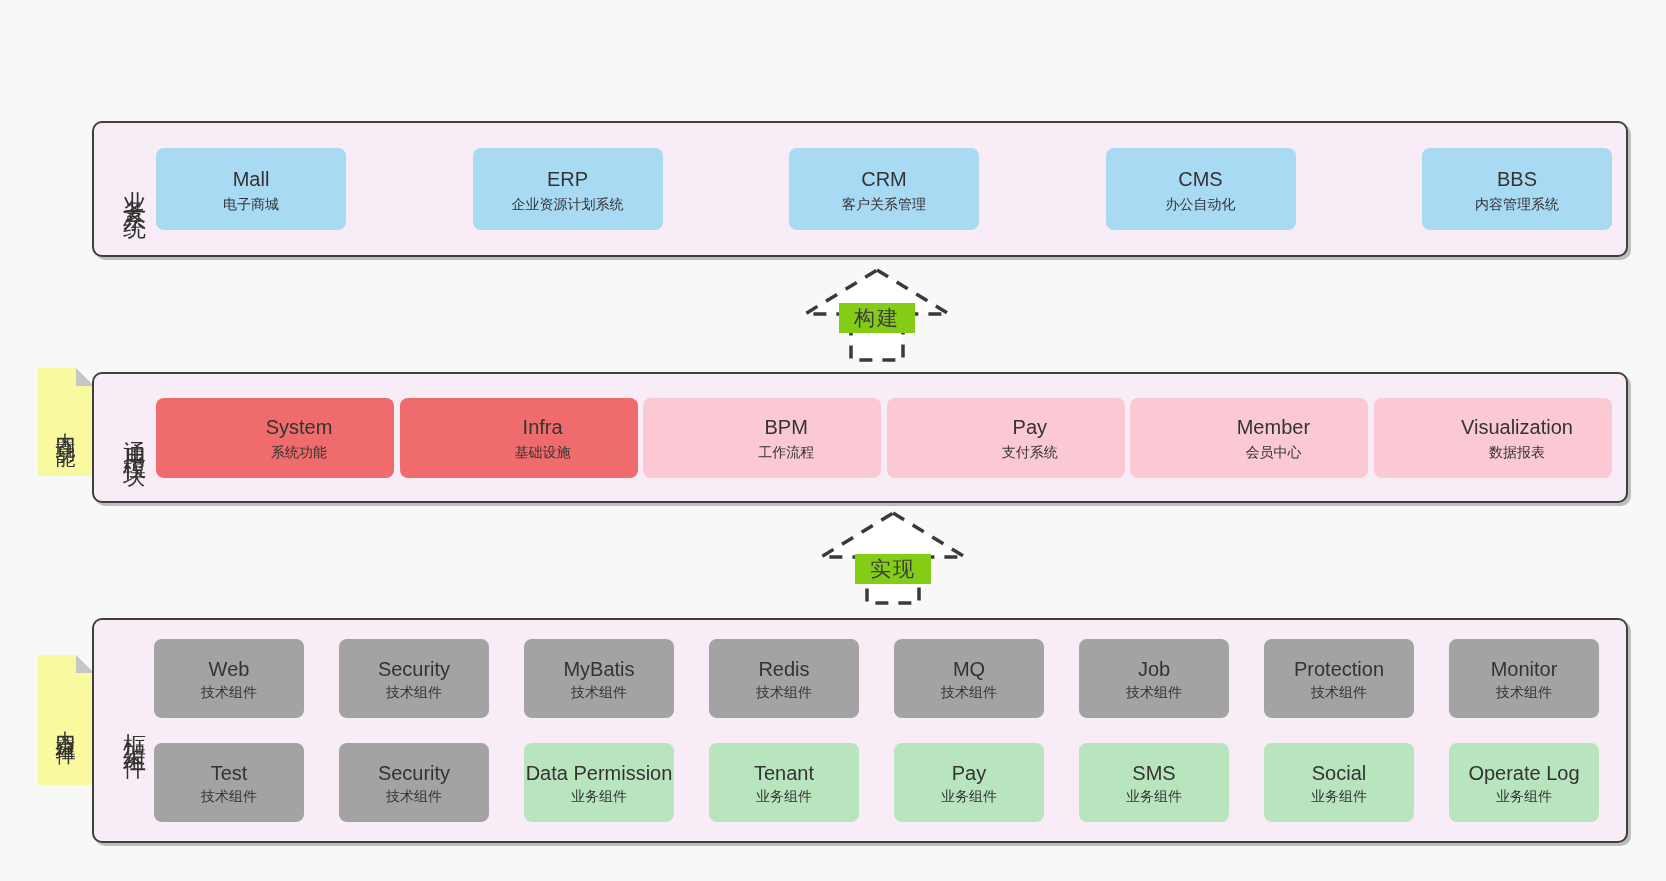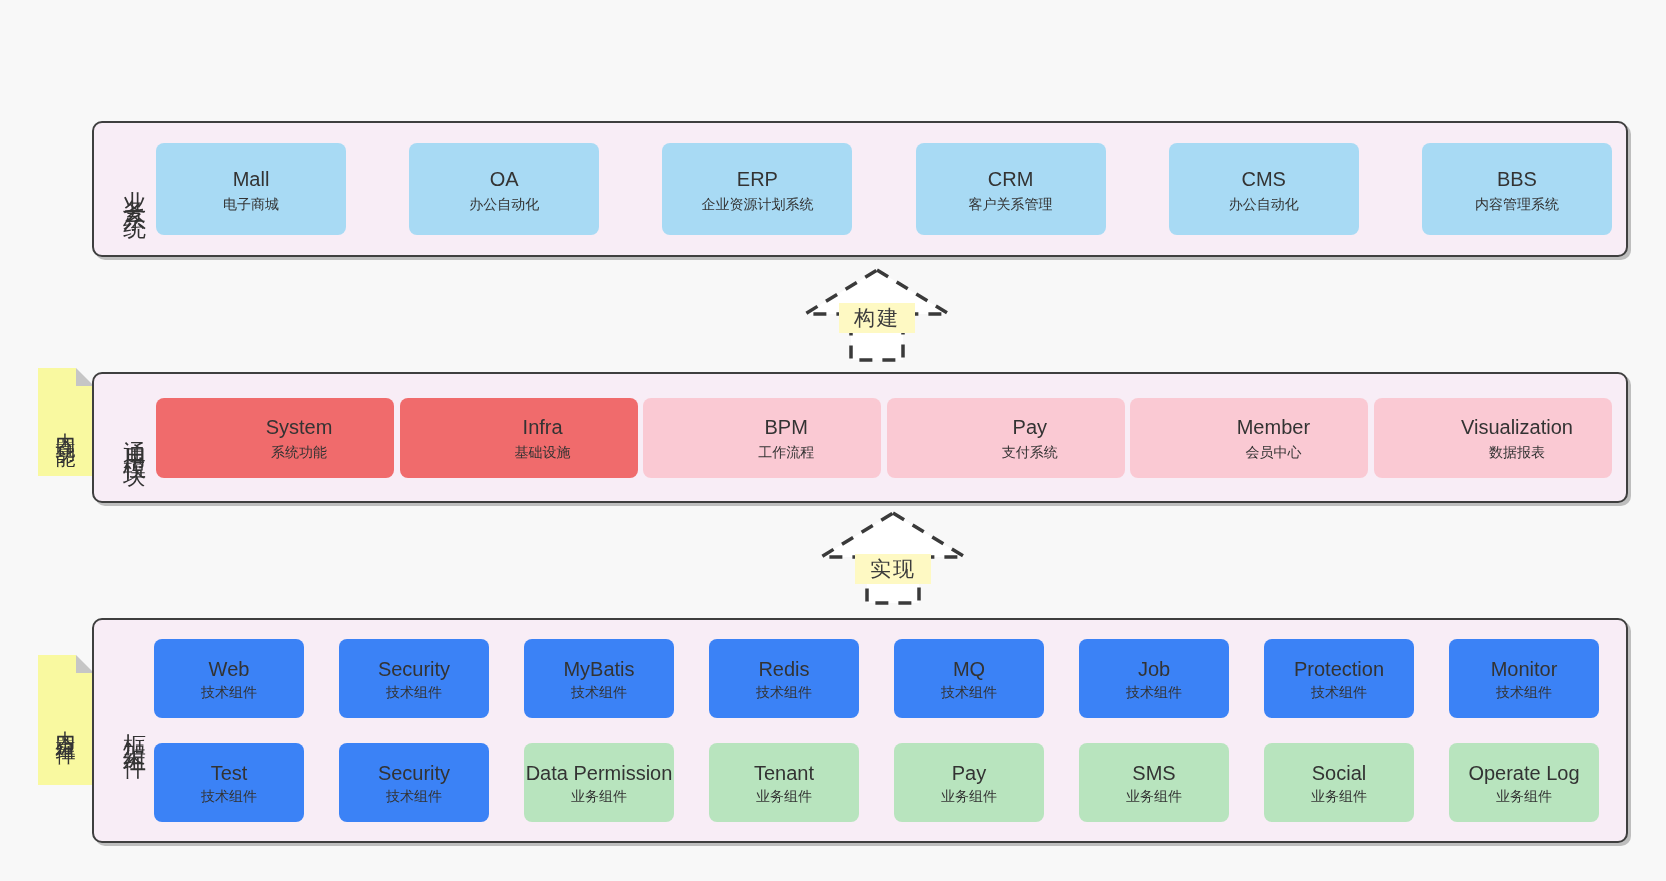--- a/index.html
+++ b/index.html
@@ -37,28 +37,28 @@
   .row{flex:1;display:flex;justify-content:space-between;margin:0 14px 0 10px;}
   .panel-bottom .rows{flex:1;display:flex;flex-direction:column;gap:25px;margin:0 27px 0 8px;}
   .panel-bottom .row{margin:0;}
 
   
   .box{
     border-radius:8px;
     display:flex;flex-direction:column;align-items:center;justify-content:center;
     text-align:center;line-height:1.5;
   }
-  .box-6{width:190px;height:92px;font-size:20px;}
+  .box-6{width:190px;height:82px;font-size:20px;}
   .panel-mid .box-6{height:80px;padding-left:48px;}
   .box-8{width:150px;height:79px;font-size:20px;line-height:1.35;}
   .box .sub{font-size:14px;}
   .blue{background:#a8daf4;}
   .red{background:#f06b6c;}
   .pink{background:#fac9d3;}
-  .green-dark{background:#3b82f6;}
+  .green-dark{background:#a3a3a3;}
   .green-light{background:#b8e4be;}
 
   
   .sticky{
     position:absolute;left:38px;width:56px;
     background:#f9f9a0;
     z-index:1;
     display:flex;align-items:center;justify-content:center;
   }
   .sticky-mid{top:368px;height:108px;}
@@ -77,21 +77,21 @@
   
   .arrow-svg{position:absolute;z-index:1;}
   .arrow-svg polygon{
     fill:#ffffff;
     stroke:#3a3a3a;stroke-width:3.5;
     stroke-dasharray:13 10;
   }
   .arrow-label{
     position:absolute;z-index:3;
     width:76px;height:30px;
-    background:#fef9c3;
+    background:#84cc16;
     display:flex;align-items:center;justify-content:center;
     font-size:21px;color:#3d3d3d;letter-spacing:2px;
   }
 </style>
 </head>
 <body>
 
 <div class="canvas">
 
   <div class="sticky sticky-mid">
@@ -104,24 +104,20 @@
   </div>
 
   <section class="panel panel-top">
     <div class="v-label">业务系统</div>
     <div class="row">
       <div class="box box-6 blue">
         <span>Mall</span>
         <span class="sub">电子商城</span>
       </div>
       <div class="box box-6 blue">
-        <span>OA</span>
-        <span class="sub">办公自动化</span>
-      </div>
-      <div class="box box-6 blue">
         <span>ERP</span>
         <span class="sub">企业资源计划系统</span>
       </div>
       <div class="box box-6 blue">
         <span>CRM</span>
         <span class="sub">客户关系管理</span>
       </div>
       <div class="box box-6 blue">
         <span>CMS</span>
         <span class="sub">办公自动化</span>

